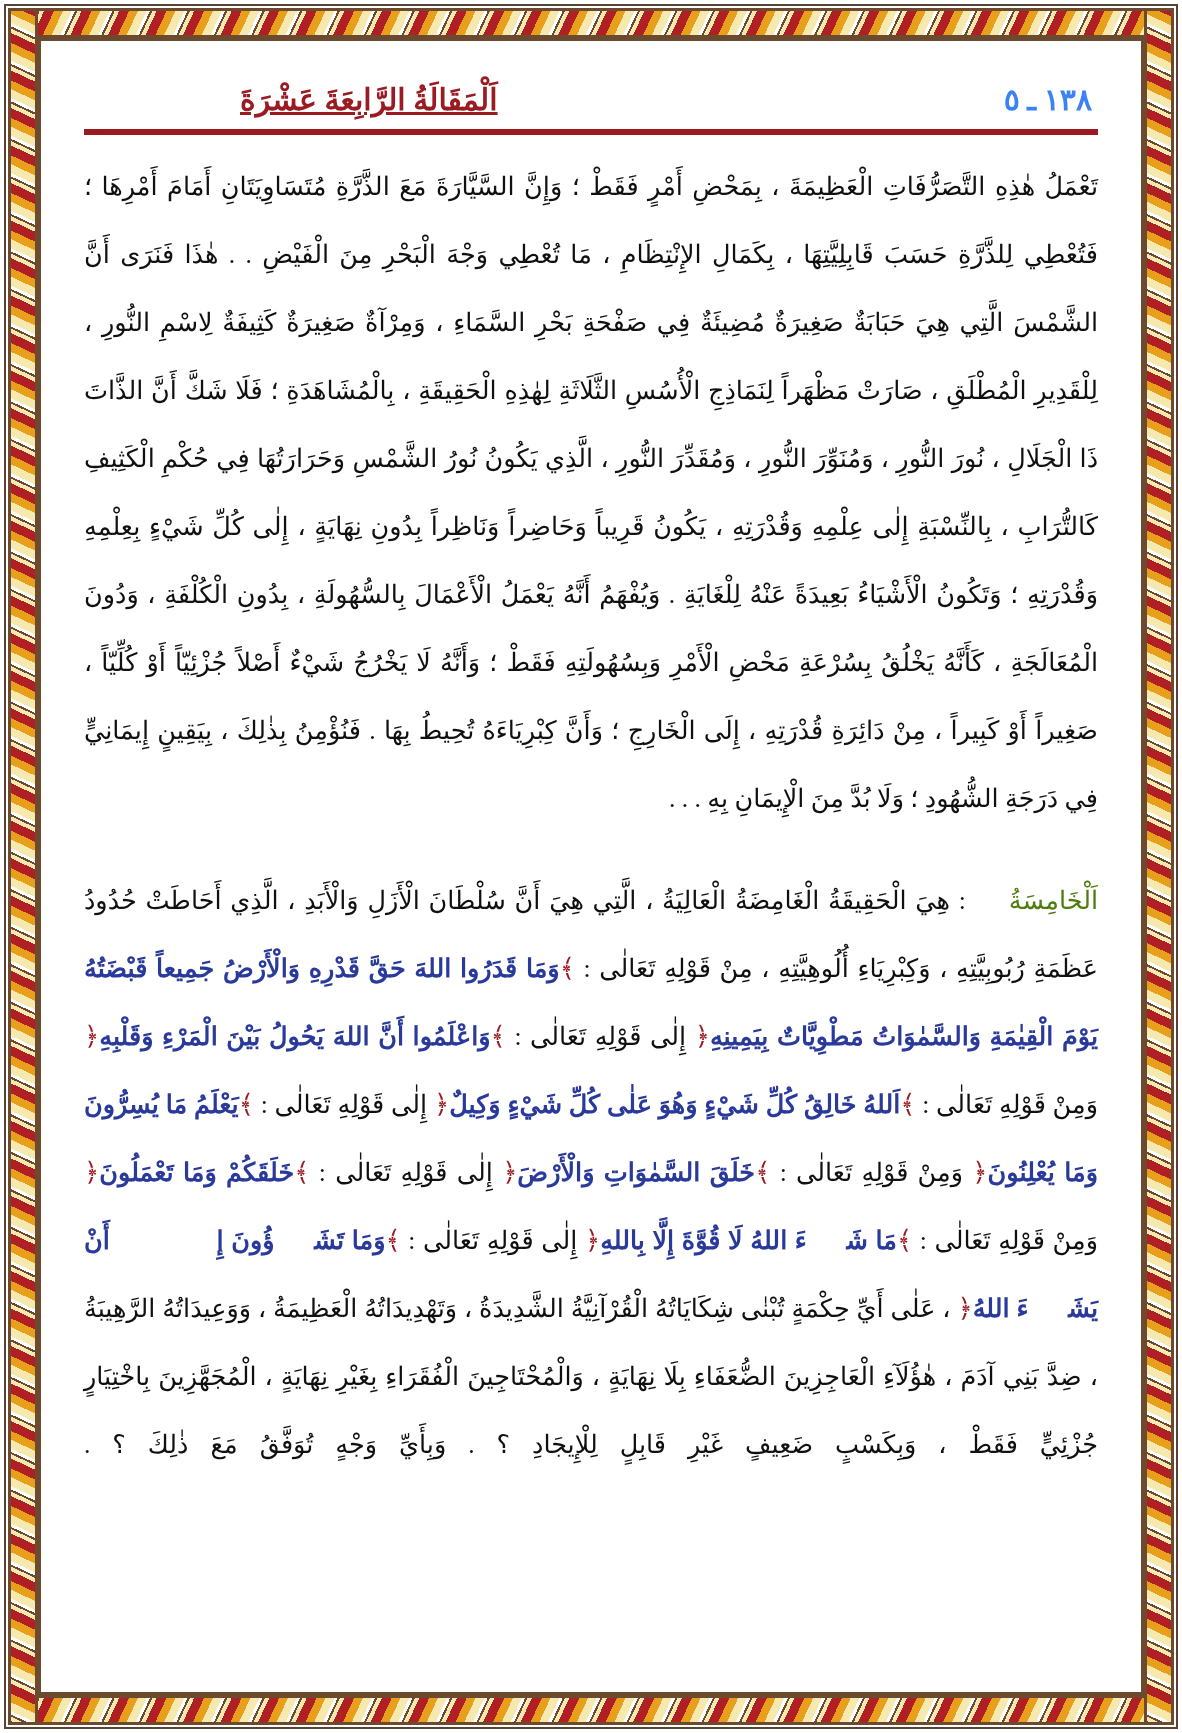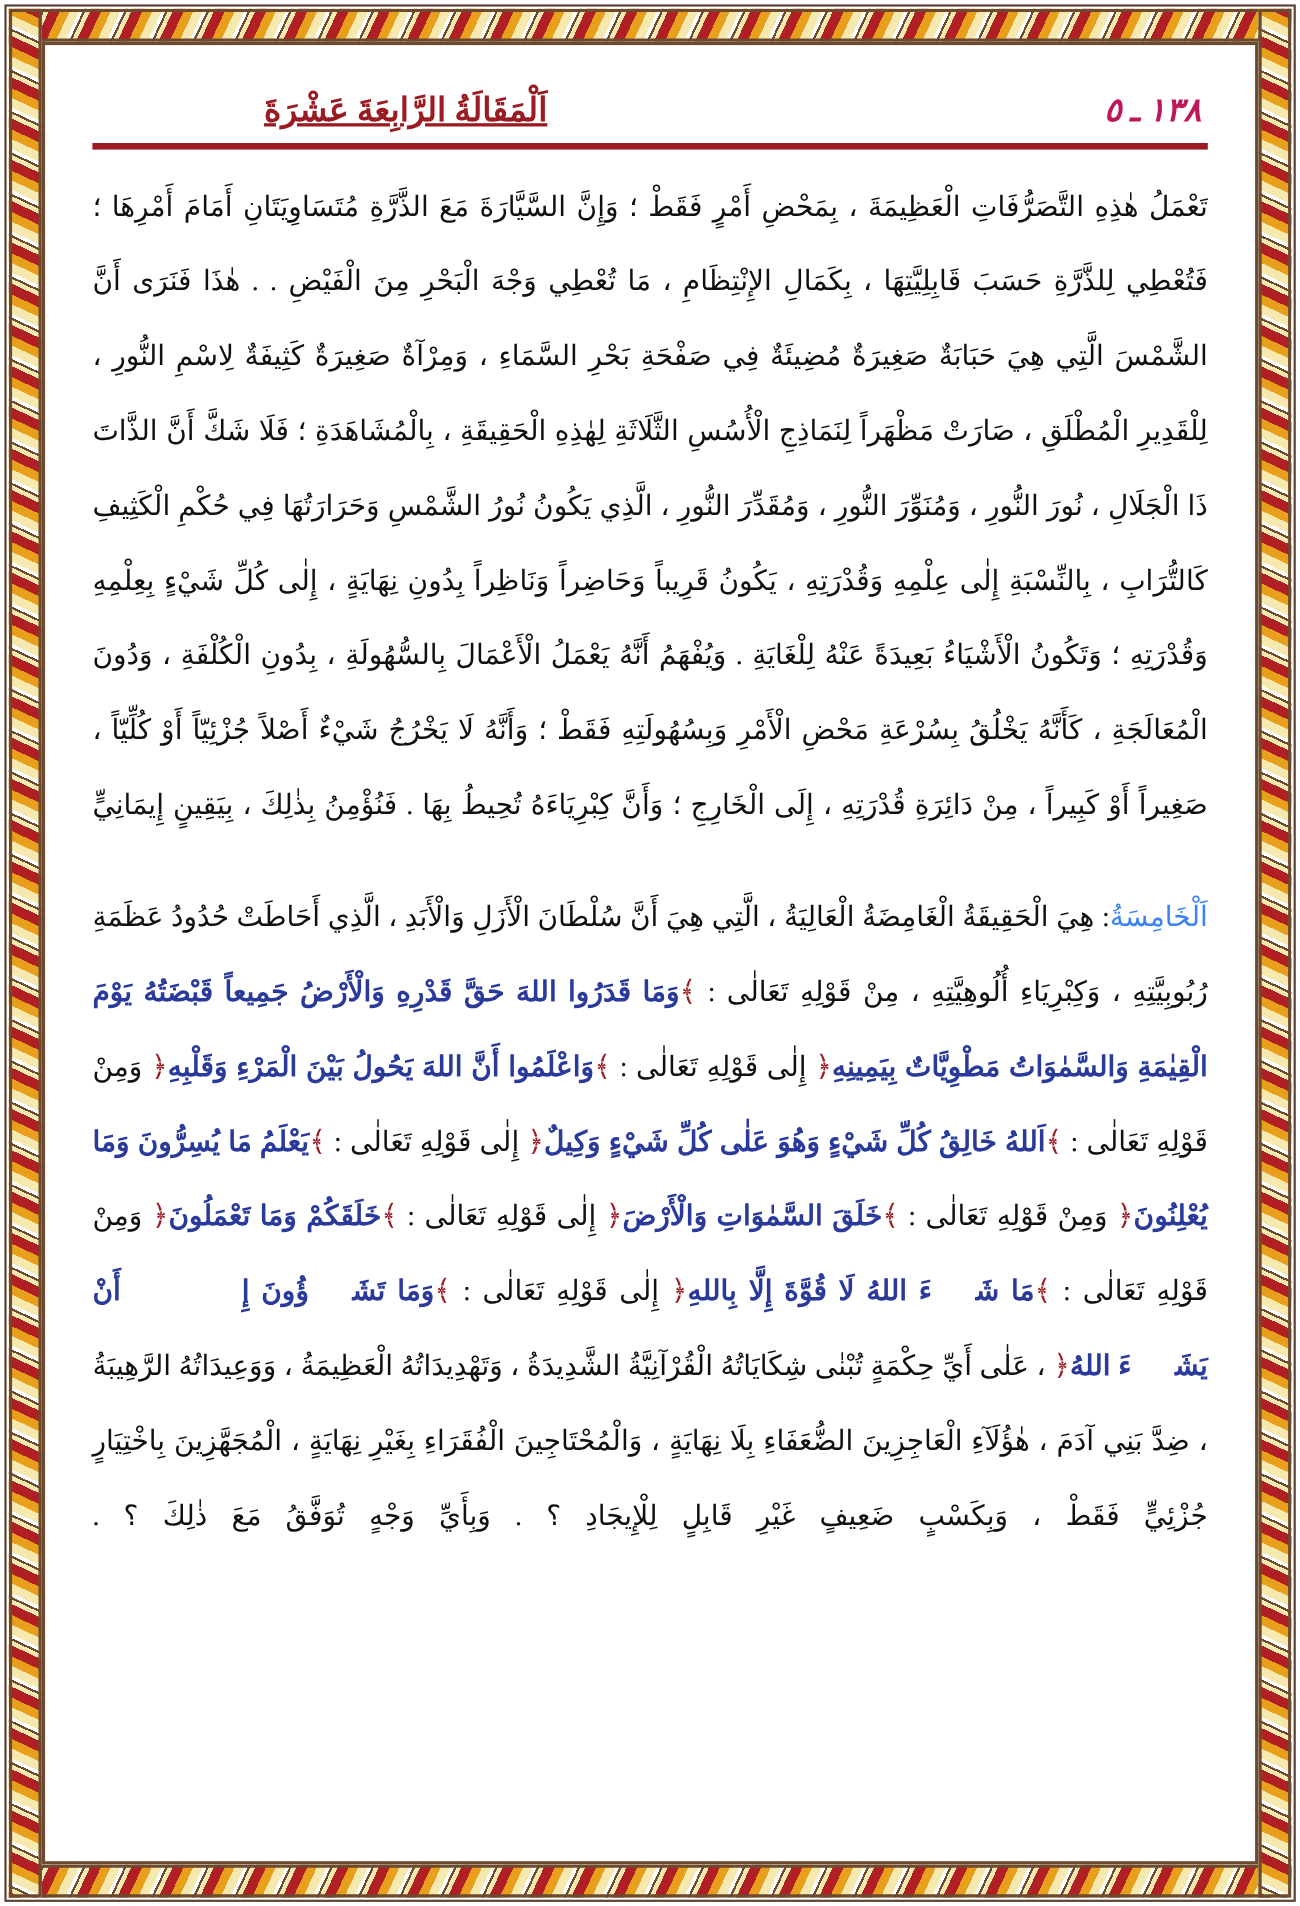--- a/index.html
+++ b/index.html
@@ -99,26 +99,25 @@
 
   
   .header-row {
     display: flex;
     align-items: baseline;
     justify-content: space-between;
     direction: rtl;
     padding: 12px 8px 0 8px;
   }
   .page-num {
-    color: #be185d;
+    color: #3b82f6;
     font-size: 30px;
     font-weight: bold;
     letter-spacing: 2px;
     white-space: nowrap;
-    font-style: italic;
   }
   .chapter-title {
     color: #9b1b22;
     font-size: 30px;
     font-weight: bold;
     white-space: nowrap;
     margin-inline-end: 150px;
     text-decoration: underline;
   }
   .header-rule {
@@ -140,21 +139,21 @@
   .body-text p {
     margin: 0;
   }
   .para-gap {
     height: 34px;
   }
   .last-line {
     text-align: right;
     text-align-last: right;
   }
-  .red   { color: #3b82f6; }
+  .red   { color: #4d7c0f; margin-left: 43px; }
   .blue  { color: #2a3a9b; font-weight: bold; }
   .orn   { color: #9b1b22; font-weight: normal; font-size: 26px; }
 </style>
 </head>
 <body>
 
 <div class="page">
 
   <div class="edge-rule"></div>
 
@@ -183,20 +182,23 @@
         <span>أَمْرِهَا ؛ فَتُعْطِي لِلذَّرَّةِ حَسَبَ قَابِلِيَّتِهَا ، بِكَمَالِ الإِنْتِظَامِ ، مَا تُعْطِي وَجْهَ الْبَحْرِ مِنَ الْفَيْضِ . .</span>
         <span>هٰذَا فَنَرَى أَنَّ الشَّمْسَ الَّتِي هِيَ حَبَابَةٌ صَغِيرَةٌ مُضِيئَةٌ فِي صَفْحَةِ بَحْرِ السَّمَاءِ ، وَمِرْآةٌ صَغِيرَةٌ</span>
         <span>كَثِيفَةٌ لِاسْمِ النُّورِ ، لِلْقَدِيرِ الْمُطْلَقِ ، صَارَتْ مَظْهَراً لِنَمَاذِجِ الْأُسُسِ الثَّلَاثَةِ لِهٰذِهِ الْحَقِيقَةِ ،</span>
         <span>بِالْمُشَاهَدَةِ ؛ فَلَا شَكَّ أَنَّ الذَّاتَ ذَا الْجَلَالِ ، نُورَ النُّورِ ، وَمُنَوِّرَ النُّورِ ، وَمُقَدِّرَ النُّورِ ، الَّذِي</span>
         <span>يَكُونُ نُورُ الشَّمْسِ وَحَرَارَتُهَا فِي حُكْمِ الْكَثِيفِ كَالتُّرَابِ ، بِالنِّسْبَةِ إِلٰى عِلْمِهِ وَقُدْرَتِهِ ، يَكُونُ</span>
         <span>قَرِيباً وَحَاضِراً وَنَاظِراً بِدُونِ نِهَايَةٍ ، إِلٰى كُلِّ شَيْءٍ بِعِلْمِهِ وَقُدْرَتِهِ ؛ وَتَكُونُ الْأَشْيَاءُ بَعِيدَةً عَنْهُ</span>
         <span>لِلْغَايَةِ . وَيُفْهَمُ أَنَّهُ يَعْمَلُ الْأَعْمَالَ بِالسُّهُولَةِ ، بِدُونِ الْكُلْفَةِ ، وَدُونَ الْمُعَالَجَةِ ، كَأَنَّهُ يَخْلُقُ</span>
         <span>بِسُرْعَةِ مَحْضِ الْأَمْرِ وَبِسُهُولَتِهِ فَقَطْ ؛ وَأَنَّهُ لَا يَخْرُجُ شَيْءٌ أَصْلاً جُزْئِيّاً أَوْ كُلِّيّاً ، صَغِيراً أَوْ</span>
         <span>كَبِيراً ، مِنْ دَائِرَةِ قُدْرَتِهِ ، إِلَى الْخَارِجِ ؛ وَأَنَّ كِبْرِيَاءَهُ تُحِيطُ بِهَا . فَنُؤْمِنُ بِذٰلِكَ ، بِيَقِينٍ إِيمَانِيٍّ</span>
       </p>
+      <p class="last-line">
+        <span>فِي دَرَجَةِ الشُّهُودِ ؛ وَلَا بُدَّ مِنَ الْإِيمَانِ بِهِ . . .</span>
+      </p>
 
       <div class="para-gap"></div>
 
       <p>
         <span><span class="red">اَلْخَامِسَةُ</span><span>: هِيَ الْحَقِيقَةُ الْغَامِضَةُ الْعَالِيَةُ ، الَّتِي هِيَ أَنَّ سُلْطَانَ الْأَزَلِ وَالْأَبَدِ ، الَّذِي</span></span>
         <span><span>أَحَاطَتْ حُدُودُ عَظَمَةِ رُبُوبِيَّتِهِ ، وَكِبْرِيَاءِ أُلُوهِيَّتِهِ ، مِنْ قَوْلِهِ تَعَالٰى : </span><span class="orn">﴾</span><span class="blue">وَمَا قَدَرُوا اللهَ حَقَّ</span></span>
         <span><span class="blue">قَدْرِهِ وَالْأَرْضُ جَمِيعاً قَبْضَتُهُ يَوْمَ الْقِيٰمَةِ وَالسَّمٰوَاتُ مَطْوِيَّاتٌ بِيَمِينِهِ</span><span class="orn">﴿</span><span> إِلٰى قَوْلِهِ تَعَالٰى :</span></span>
         <span><span class="orn">﴾</span><span class="blue">وَاعْلَمُوا أَنَّ اللهَ يَحُولُ بَيْنَ الْمَرْءِ وَقَلْبِهِ</span><span class="orn">﴿</span><span> وَمِنْ قَوْلِهِ تَعَالٰى : </span><span class="orn">﴾</span><span class="blue">اَللهُ خَالِقُ كُلِّ شَيْءٍ وَهُوَ</span></span>
         <span><span class="blue">عَلٰى كُلِّ شَيْءٍ وَكِيلٌ</span><span class="orn">﴿</span><span> إِلٰى قَوْلِهِ تَعَالٰى : </span><span class="orn">﴾</span><span class="blue">يَعْلَمُ مَا يُسِرُّونَ وَمَا يُعْلِنُونَ</span><span class="orn">﴿</span><span> وَمِنْ قَوْلِهِ تَعَالٰى :</span></span>
         <span><span class="orn">﴾</span><span class="blue">خَلَقَ السَّمٰوَاتِ وَالْأَرْضَ</span><span class="orn">﴿</span><span> إِلٰى قَوْلِهِ تَعَالٰى : </span><span class="orn">﴾</span><span class="blue">خَلَقَكُمْ وَمَا تَعْمَلُونَ</span><span class="orn">﴿</span><span> وَمِنْ قَوْلِهِ تَعَالٰى :</span></span>

